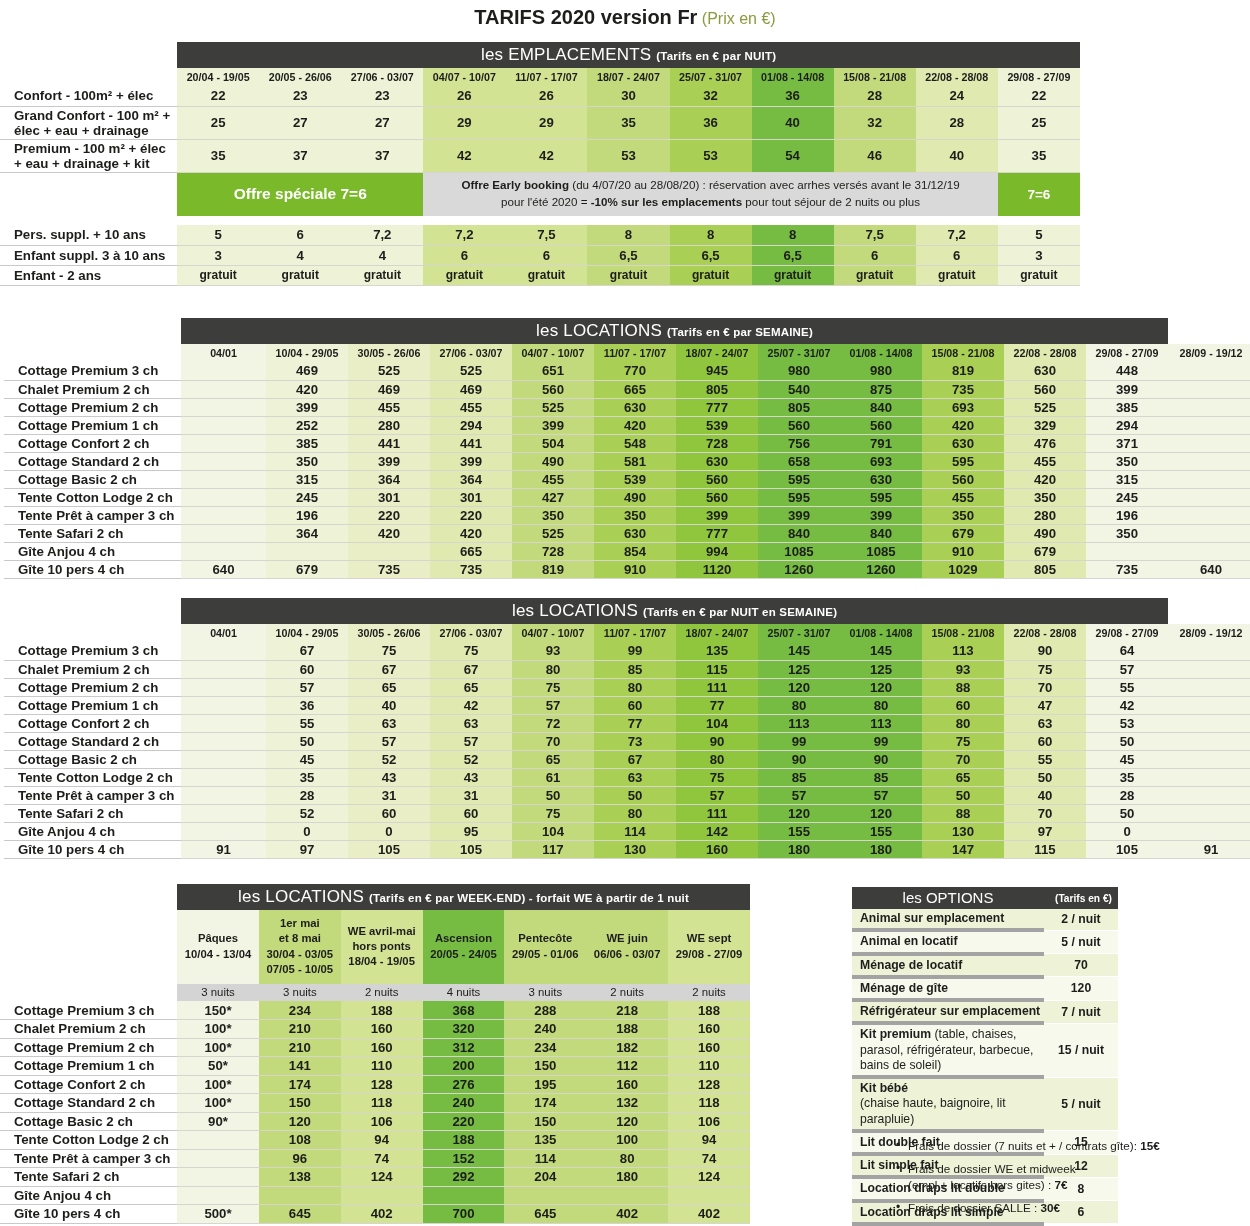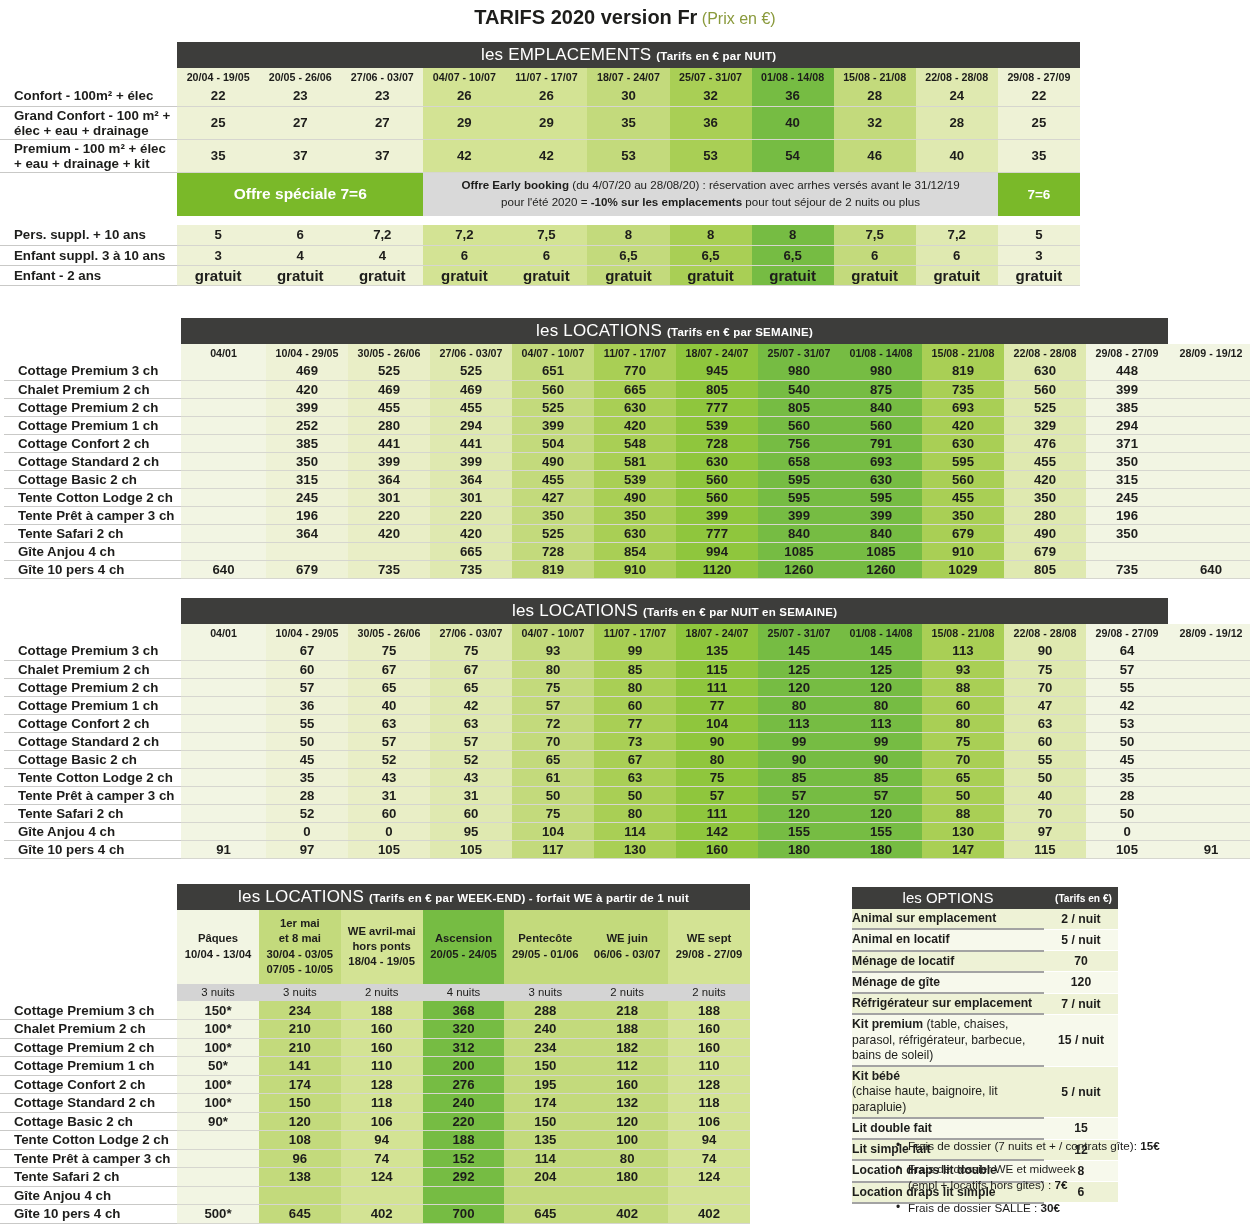--- a/index.html
+++ b/index.html
@@ -86,21 +86,21 @@
   #t1 .offer-grey {
     background: #d9d9d9; color: #1d1d1b;
     font-size: 11.6px; text-align: center; line-height: 1.45;
     height: 44px; padding: 0 6px;
   }
   #t1 .offer-76 {
     background: #7ab929; color: #ffffff;
     font-size: 13.5px; font-weight: bold; text-align: center; height: 44px;
   }
   #t1 .spacer td { height: 9px; background: #ffffff; border: 0; }
-  #t1 .gratuit { font-size: 15px; }
+  #t1 .gratuit { font-size: 12px; }
 
   
   .loc { position: absolute; left: 4px; width: 1114px; }
   .loc table { border-collapse: collapse; width: 1250px; table-layout: fixed; }
   .loc col.lbl  { width: 177px; }
   .loc col.c04  { width: 85px; }
   .loc col.dc   { width: 82px; }
   .loc .val { height: 18px; }
   #t2 { top: 318px; }
   #t3 { top: 598px; }
@@ -130,21 +130,21 @@
   #opt .ohead {
     background: #3d3d3b; color: #fff; text-align: center;
     font-size: 15px; padding: 3px 0 4px 0; line-height:1;
   }
   #opt .ohead2 {
     background: #3d3d3b; color: #fff; text-align: right;
     font-size: 10.2px; font-weight: bold; padding-right: 6px;
   }
   #opt .oname {
     font-size: 12.2px; font-weight: bold; text-align: left;
-    padding: 2px 0 2px 0; border-bottom: 2px solid #a3a3a3;
+    padding: 2px 0 2px 8px; border-bottom: 4px solid #a3a3a3;
     line-height: 1.25;
   }
   #opt .oname .lite { font-weight: normal; }
   #opt .oval {
     font-size: 12.2px; font-weight: bold; text-align: center;
     border-bottom: 1px solid #ffffff;
   }
   #opt .shade-a { background: #eef2d6; }
   #opt .shade-b { background: #f7f9ec; }
 

